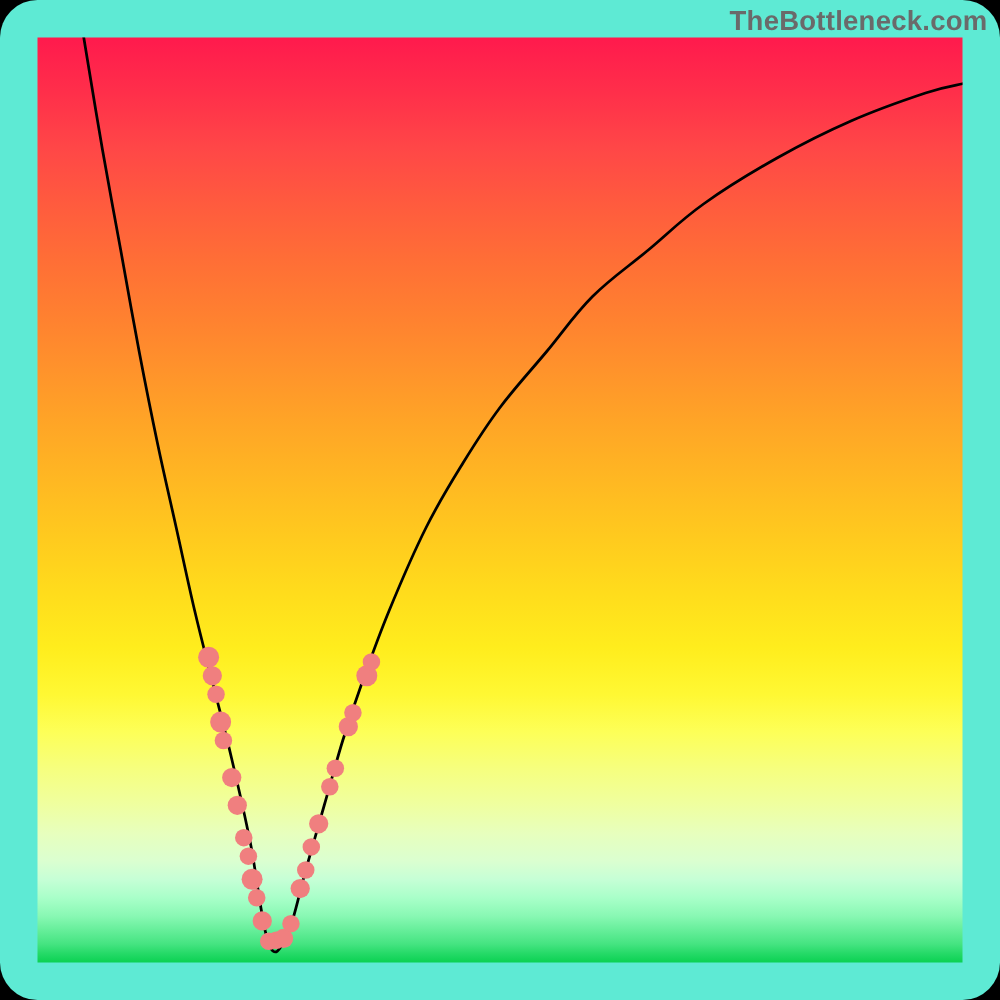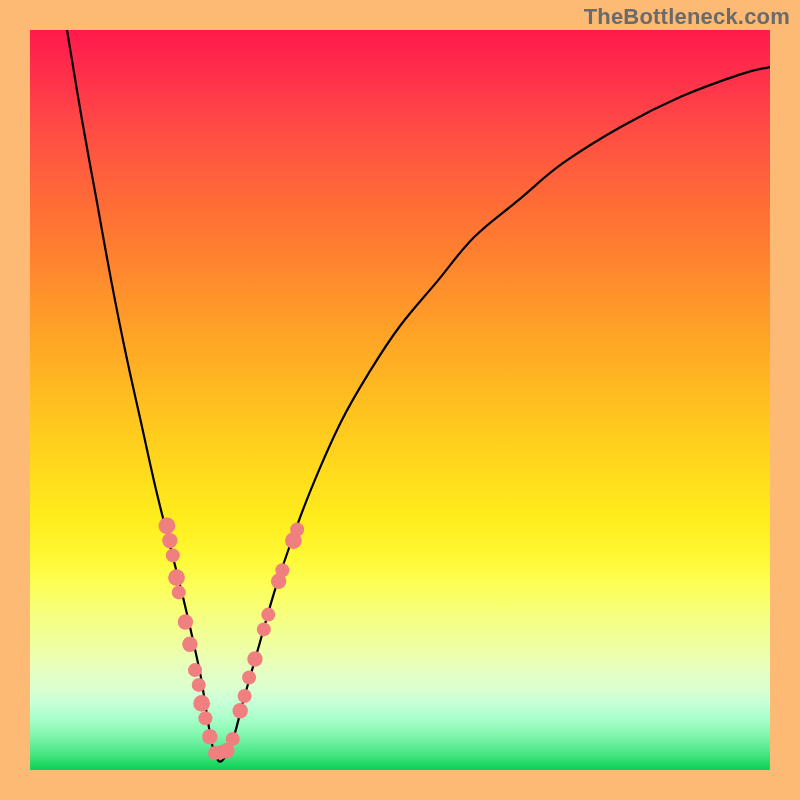--- a/index.html
+++ b/index.html
@@ -10,21 +10,22 @@
     overflow: hidden;
     background: #000;
     font-family: Arial, Helvetica, sans-serif;
   }
   .frame {
     position: absolute;
     left: 0;
     top: 0;
     width: 800px;
     height: 800px;
-    background: #fdba74;
+    background: #5eead4;
+    border-radius: 30px;
   }
   .plot {
     position: absolute;
     left: 30px;
     top: 30px;
     width: 740px;
     height: 740px;
     
     background: linear-gradient(to bottom,
       #ff1a4d 0%,

